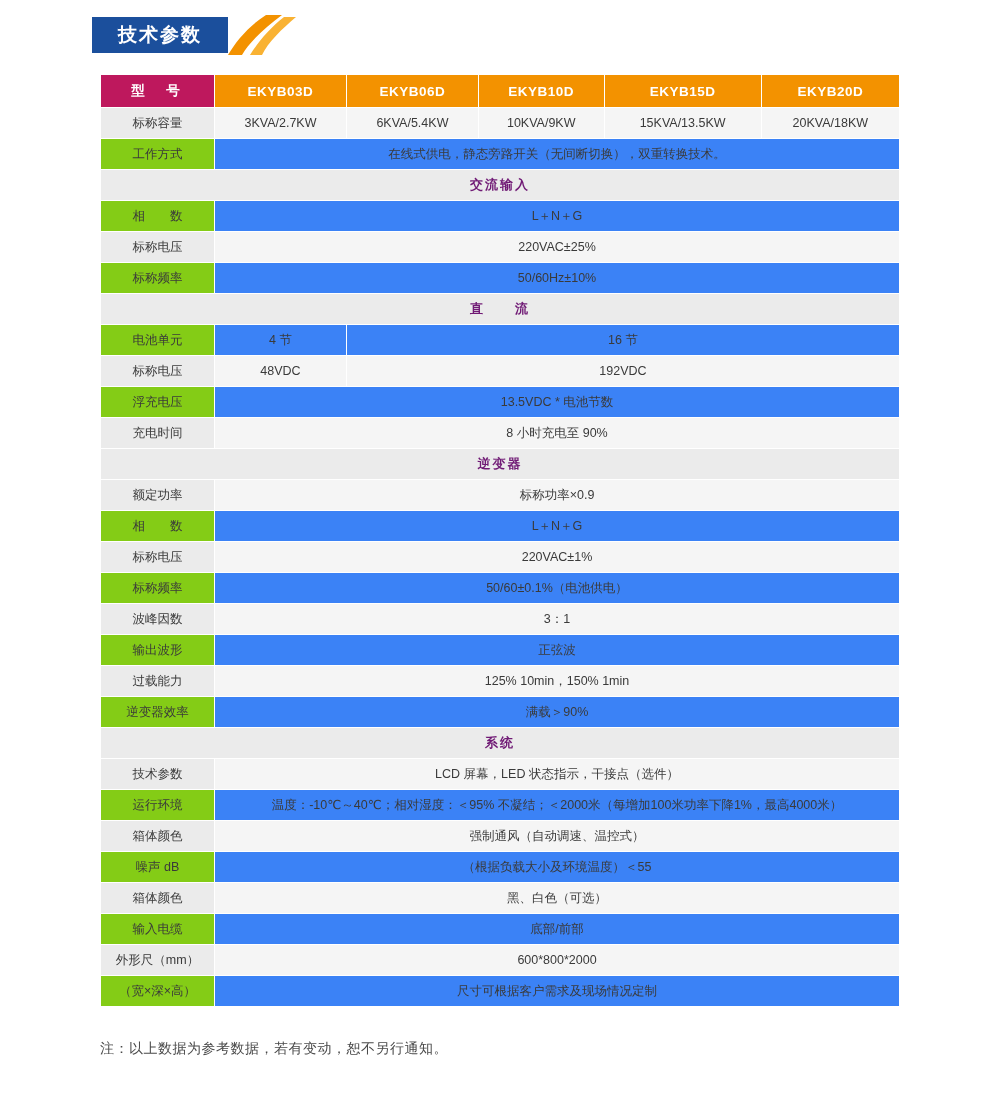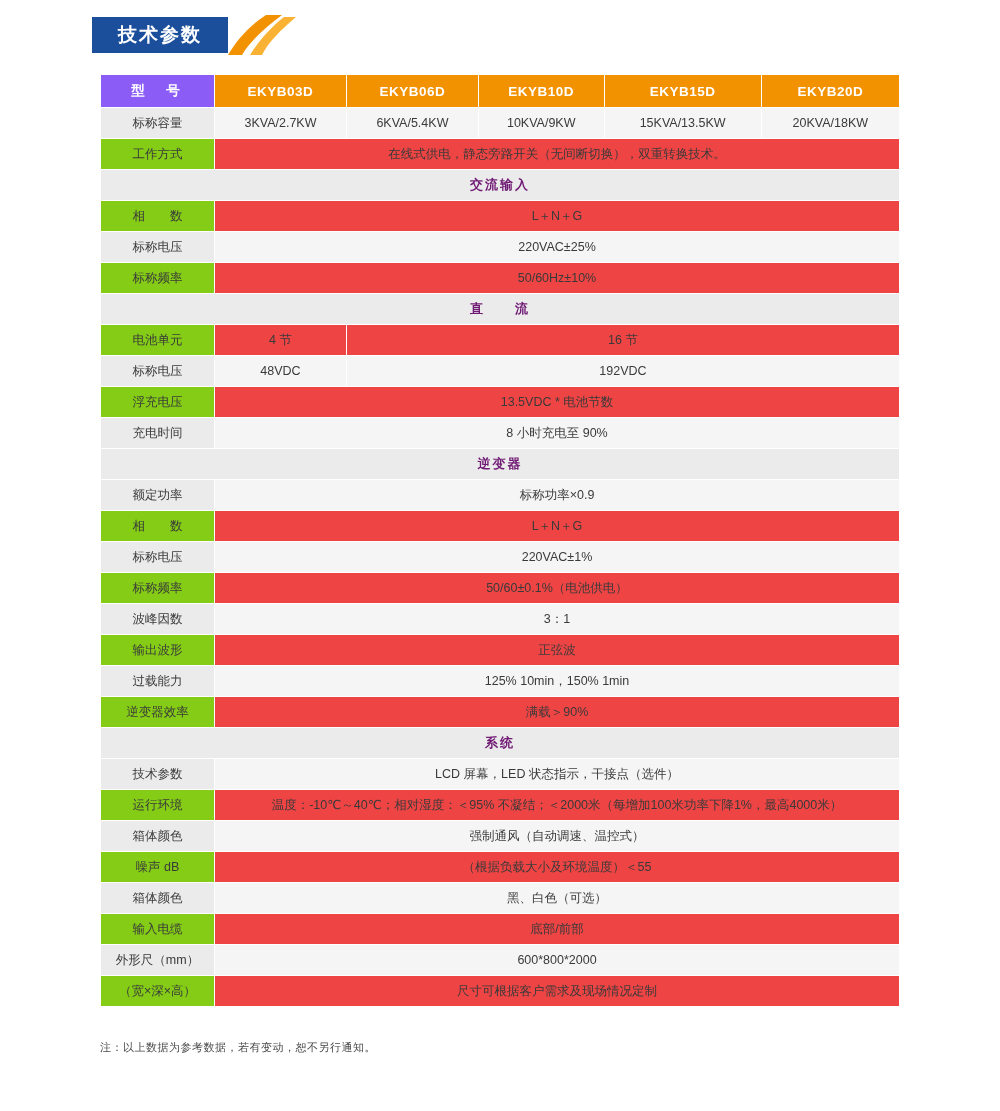--- a/index.html
+++ b/index.html
@@ -64,21 +64,21 @@
   
   .hdr td {
     background: #f39200;
     color: #ffffff;
     font-weight: bold;
     font-size: 13.5px;
     height: 32px;
     letter-spacing: 0.5px;
   }
   .hdr td.model-cell {
-    background: #8b5cf6;
+    background: #be185d;
     letter-spacing: 4px;
   }
   
   td.label {
     background: #ebebeb;
     width: 113px;
     color: #3a3a3a;
     font-size: 12.5px;
   }
   
@@ -88,28 +88,28 @@
   
   tr.section td {
     background: #ebebeb;
     font-weight: bold;
     font-size: 13px;
     color: #701a75;
     letter-spacing: 2px;
     height: 30px;
   }
   tr.row-alt td.label { background: #84cc16; }
-  tr.row-alt td.val { background: #ef4444; }
+  tr.row-alt td.val { background: #3b82f6; }
 
   
   .note {
     position: absolute;
     left: 100px;
     top: 1040px;
-    font-size: 11px;
+    font-size: 14px;
     color: #4a4a4a;
     letter-spacing: 0.5px;
   }
 </style>
 </head>
 <body>
 
 <div class="banner">
   <div class="banner-tab">技术参数</div>
   <div class="banner-swoosh">

